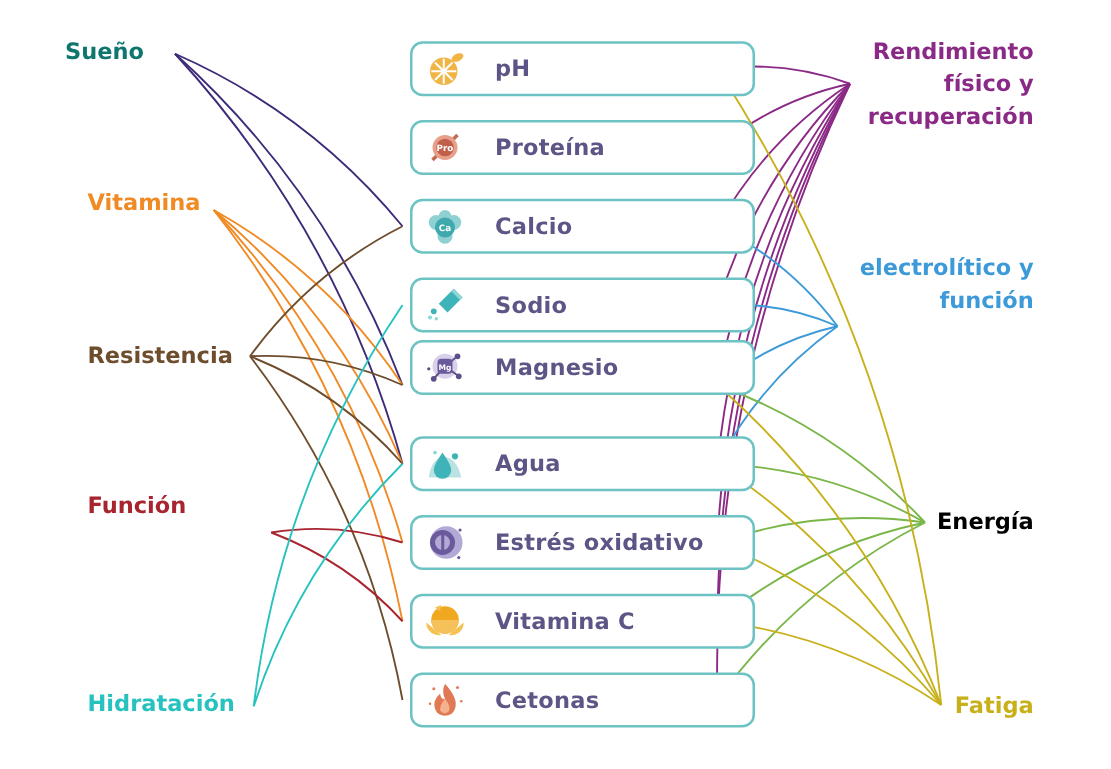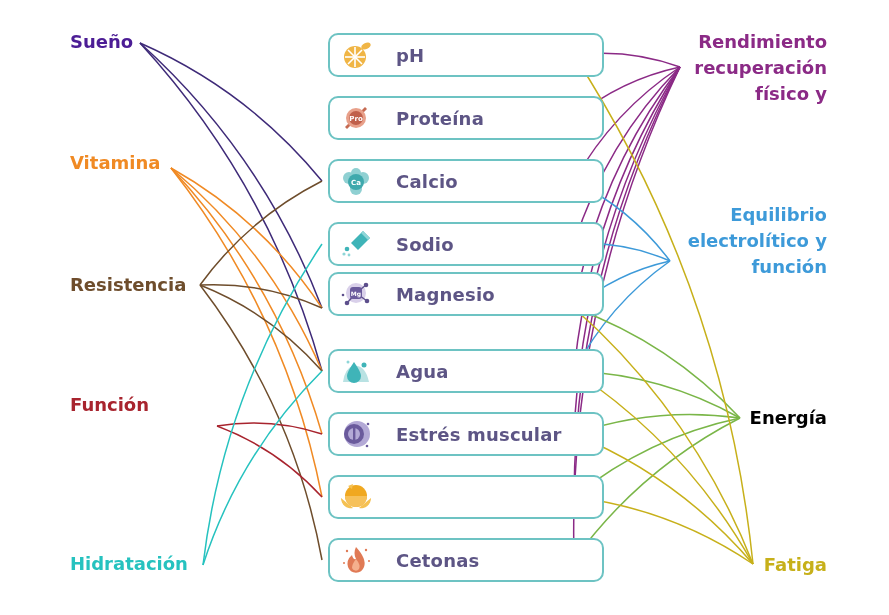--- a/index.html
+++ b/index.html
@@ -145,70 +145,70 @@
   <span class="ico">
     <svg width="34" height="34" viewBox="0 0 34 34">
         <circle cx="18" cy="17" r="13" fill="#b3a9d6"></circle>
         <circle cx="15" cy="17" r="10" fill="#6a5a9c"></circle>
         <circle cx="15" cy="17" r="6" fill="#b3a9d6"></circle>
         <rect x="14" y="10" width="2.4" height="13" fill="#6a5a9c"></rect>
         <circle cx="29" cy="7" r="1.3" fill="#6a5a9c"></circle>
         <circle cx="28" cy="29" r="1.3" fill="#6a5a9c"></circle>
       </svg>
   </span>
-  <span class="lbl">Estrés muscular</span>
+  <span class="lbl">Estrés oxidativo</span>
 </div>
 <div class="node" style="top:475px">
   <span class="ico">
     <svg width="34" height="34" viewBox="0 0 34 34">
         <path d="M2 18 A10 10 0 0 0 14 28 Z" fill="#f5c152"></path>
         <path d="M32 18 A10 10 0 0 1 20 28 Z" fill="#f5c152"></path>
         <circle cx="17" cy="16" r="11" fill="#f0a820"></circle>
         <path d="M6 16 A11 11 0 0 0 28 16 Z" fill="#f6c15a"></path>
         <path d="M9 6 L14 4 L13 9Z" fill="#f5c152"></path>
       </svg>
   </span>
+  <span class="lbl">Vitamina C</span>
 </div>
 <div class="node" style="top:538px">
   <span class="ico">
     <svg width="34" height="34" viewBox="0 0 34 34">
         <path d="M17 4 Q28 16 25 24 A8.5 8.5 0 0 1 9 24 Q7 17 13 12 Q14 17 17 16 Q14 10 17 4Z" fill="#e07a55"></path>
         <path d="M17 16 Q22 22 20 26 A4 4 0 0 1 13 25 Q13 21 17 16Z" fill="#f5b08d"></path>
         <circle cx="8" cy="8" r="1.2" fill="#e07a55"></circle>
         <circle cx="27" cy="7" r="1.2" fill="#e07a55"></circle>
         <circle cx="5" cy="20" r="1" fill="#e07a55"></circle>
         <circle cx="30" cy="18" r="1" fill="#e07a55"></circle>
       </svg>
   </span>
   <span class="lbl">Cetonas</span>
 </div>
 
-<div class="cat left" style="left:70px;top:29px;color:#4c1d95">
+<div class="cat left" style="left:52px;top:29px;color:#0f766e">
   <div>Sueño</div>
 </div>
 <div class="cat left" style="left:70px;top:150px;color:#f08a24">
   <div>Vitamina</div>
 </div>
 <div class="cat left" style="left:70px;top:272px;color:#6e4d2c">
   <div>Resistencia</div>
 </div>
 <div class="cat left" style="left:70px;top:392px;color:#a8242e">
   <div>Función</div>
 </div>
 <div class="cat left" style="left:70px;top:551px;color:#26c2bf">
   <div>Hidratación</div>
 </div>
 
 <div class="cat right" style="top:29px;color:#8b2a86">
   <div>Rendimiento</div>
+  <div>físico y</div>
   <div>recuperación</div>
-  <div>físico y</div>
 </div>
 <div class="cat right" style="top:202px;color:#3d9ad9">
-  <div>Equilibrio</div>
   <div>electrolítico y</div>
   <div>función</div>
 </div>
 <div class="cat right" style="top:405px;color:#000000">
   <div>Energía</div>
 </div>
 <div class="cat right" style="top:552px;color:#c7b01a">
   <div>Fatiga</div>
 </div>
 

